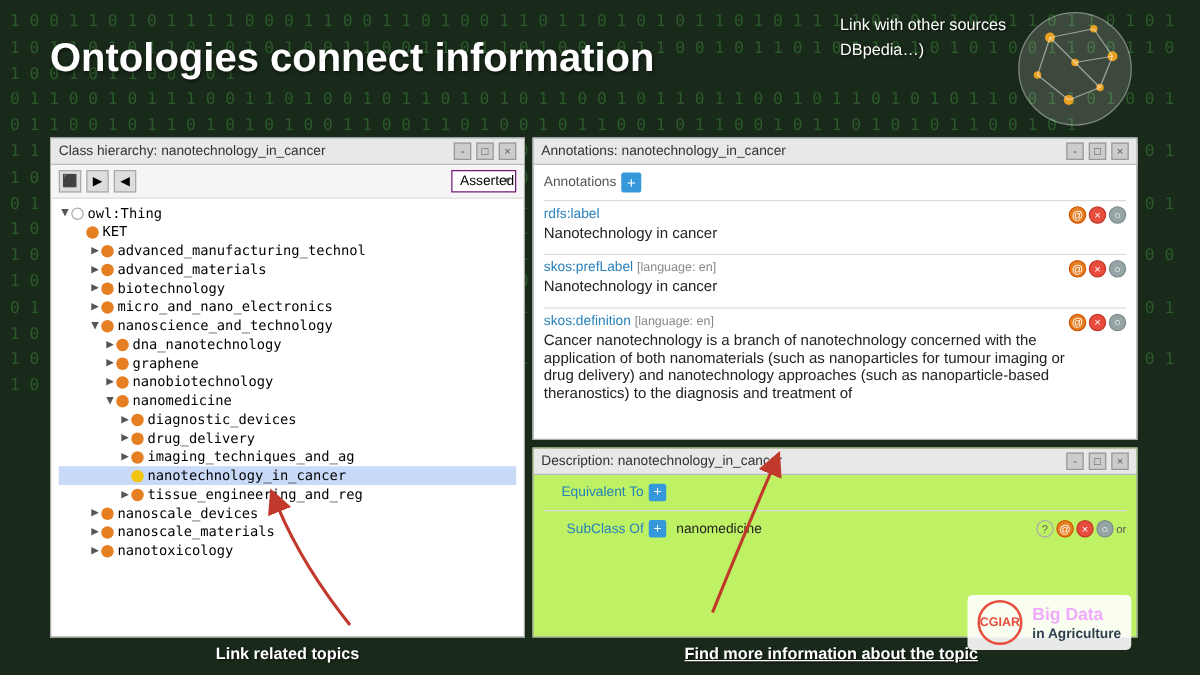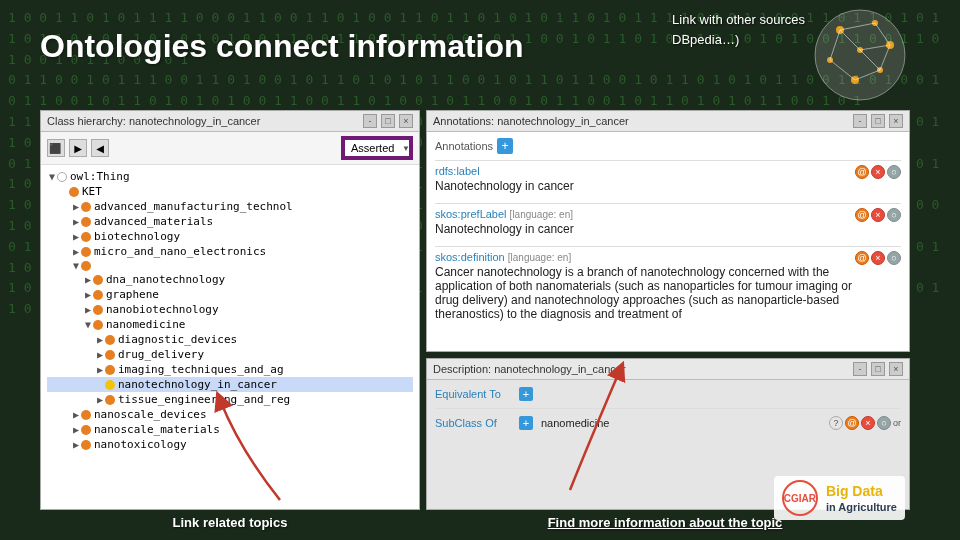--- a/index.html
+++ b/index.html
@@ -142,22 +142,22 @@
       display: inline-flex;
       align-items: center;
       justify-content: center;
       font-size: 10px;
       cursor: pointer;
     }
 
     .asserted-dropdown {
       margin-left: auto;
       background: #fff;
-      border: 4px solid #701a75;
-      padding: 2px 14px 2px 6px;
+      border: 1px solid #701a75;
+      padding: 2px 0 2px 6px;
       font-size: 11px;
       appearance: none;
       position: relative;
       display: inline-block;
       cursor: pointer;
     }
 
     .dropdown-wrapper {
       position: relative;
       display: inline-block;
@@ -298,32 +298,33 @@
 
     .divider-line {
       border: none;
       border-top: 1px solid #ddd;
       margin: 4px 0;
     }
 
     
     .description-panel {
       flex: 1;
-      background: #e5e5e5;
+      background: #bef264;
       border: 1px solid #aaa;
       display: flex;
       flex-direction: column;
       font-size: 11px;
       overflow: hidden;
     }
 
     .description-content {
       flex: 1;
       overflow-y: auto;
       padding: 4px 8px;
+      text-align: right;
     }
 
     .desc-row {
       display: flex;
       align-items: center;
       padding: 3px 0;
       font-size: 11px;
     }
 
     .desc-label {
@@ -419,21 +420,21 @@
       justify-content: center;
     }
 
     .big-data-text {
       font-size: 11px;
       font-weight: bold;
       color: #2c3e50;
       line-height: 1.3;
     }
 
-    .big-data-text .big { color: #eab308; font-size: 14px; }
+    .big-data-text .big { color: #f0abfc; font-size: 14px; }
 
     .annotations-add-btn {
       display: inline-flex;
       align-items: center;
       justify-content: center;
       width: 16px;
       height: 16px;
       background: #3498db;
       color: #fff;
       border-radius: 2px;
@@ -547,20 +548,21 @@
         <span class="tree-indent" style="width:24px"></span>
         <span class="tree-toggle">▶</span>
         <span class="dot dot-orange"></span>
         <span>micro_and_nano_electronics</span>
       </div>
 
       <div class="tree-item">
         <span class="tree-indent" style="width:24px"></span>
         <span class="tree-toggle">▼</span>
         <span class="dot dot-orange"></span>
+        <span>nanoscience_and_technology</span>
       </div>
 
       <div class="tree-item">
         <span class="tree-indent" style="width:36px"></span>
         <span class="tree-toggle">▶</span>
         <span class="dot dot-orange"></span>
         <span>dna_nanotechnology</span>
       </div>
 
       <div class="tree-item">

